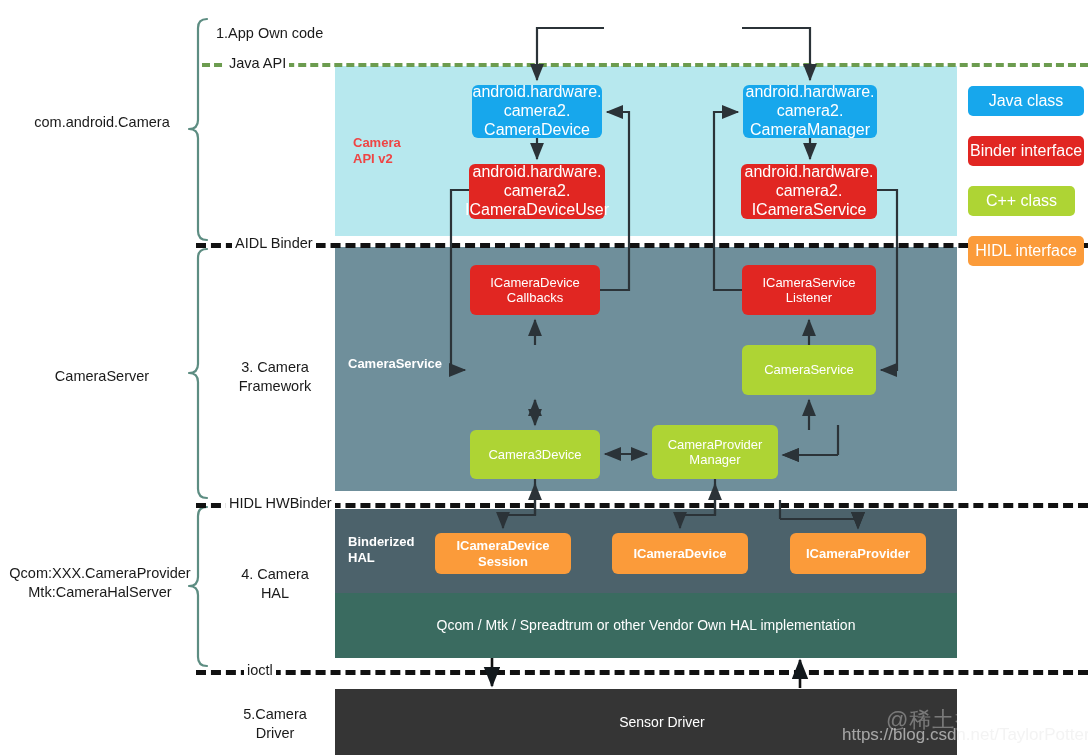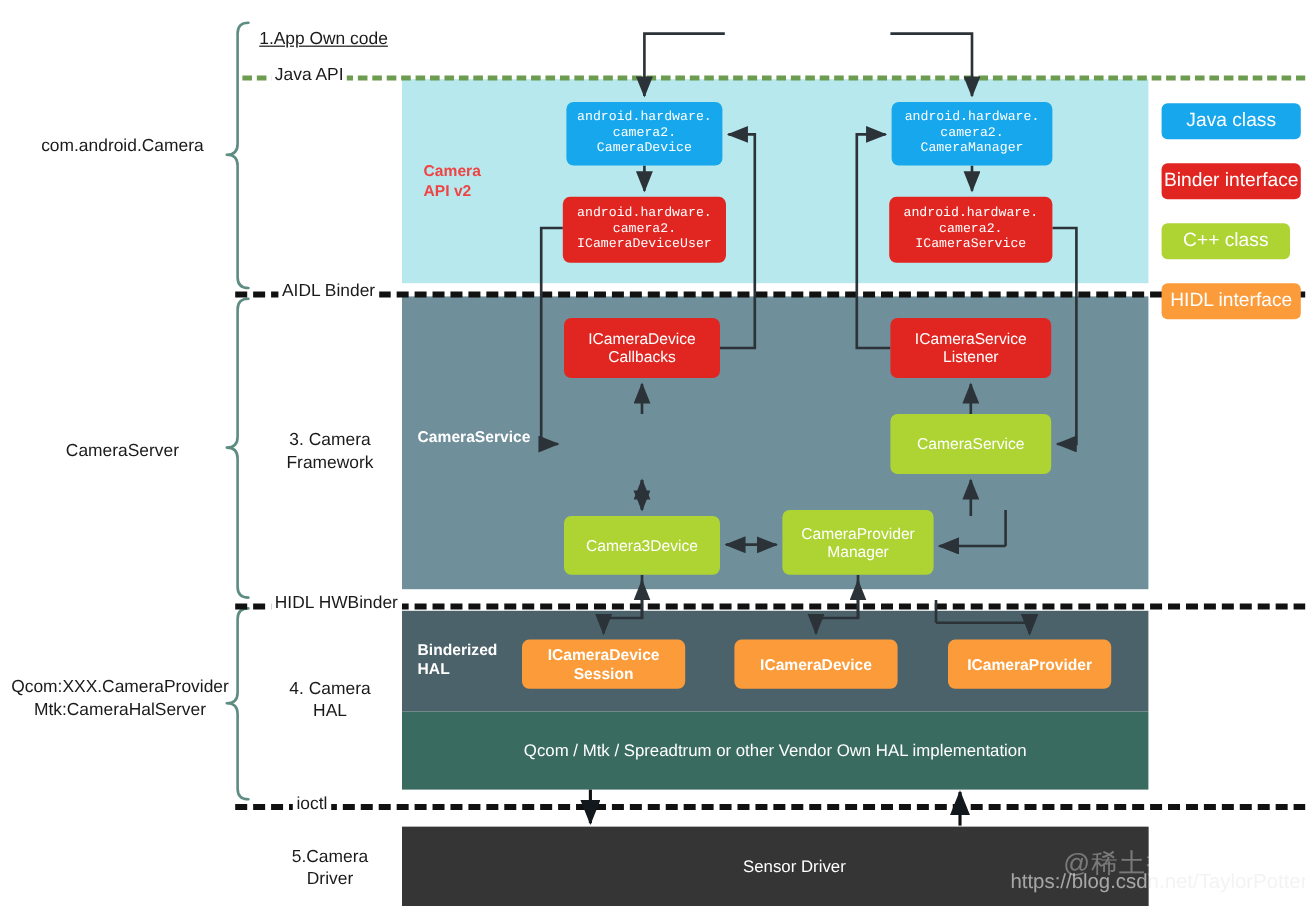--- a/index.html
+++ b/index.html
@@ -36,21 +36,21 @@
     box-sizing:border-box;
     padding:2px 4px;
     z-index:6;
   }
   .java{background:#17a7ec;}
   .binder{background:#e12622;}
   .cpp{background:#aed434;}
   .hidl{background:#fb9b3a;}
   .driver-box{background:#353535;border-radius:0;}
 
-  .b-12{font-size:11px;font-family:Liberation Mono, monospace;}
+  .b-12{font-size:16px;}
   .b-13{font-size:13px;}
   .b-14{font-size:14px;}
   .bold{font-weight:bold;}
 
   
   .panel-label{
     position:absolute;
     color:#ffffff;
     font-weight:bold;
     font-size:13px;
@@ -151,21 +151,21 @@
 
       <path d="M207,507 q-9,0 -9,9 L198,577 q0,9 -9,9 q9,0 9,9 L198,657 q0,9 9,9"></path>
     </g>
   </svg>
 
   <div class="olabel" style="left:12px;top:113px;width:180px;">com.android.Camera</div>
   <div class="olabel" style="left:12px;top:367px;width:180px;">CameraServer</div>
   <div class="olabel" style="left: 2px; top: 564px; width: 196px; white-space: pre-line;">Qcom:XXX.CameraProvider
 Mtk:CameraHalServer</div>
 
-  <div class="olabel" style="left:216px;top:24px;width:130px;text-align:left;text-decoration:underline;">1.App Own code</div>
+  <div class="olabel" style="left:216px;top:24px;width:130px;text-align:left;">1.App Own code</div>
   <div class="olabel" style="left: 214px; top: 358px; width: 122px; white-space: pre-line;">3. Camera
 Framework</div>
   <div class="olabel" style="left: 214px; top: 565px; width: 122px; white-space: pre-line;">4. Camera
 HAL</div>
   <div class="olabel" style="left: 214px; top: 705px; width: 122px; white-space: pre-line;">5.Camera
 Driver</div>
 
   <div class="panel-label dark" style="left: 353px; top: 135px; width: 90px; white-space: pre-line;">Camera
 API v2</div>
   <div class="panel-label" style="left:348px;top:356px;width:110px;">CameraService</div>

